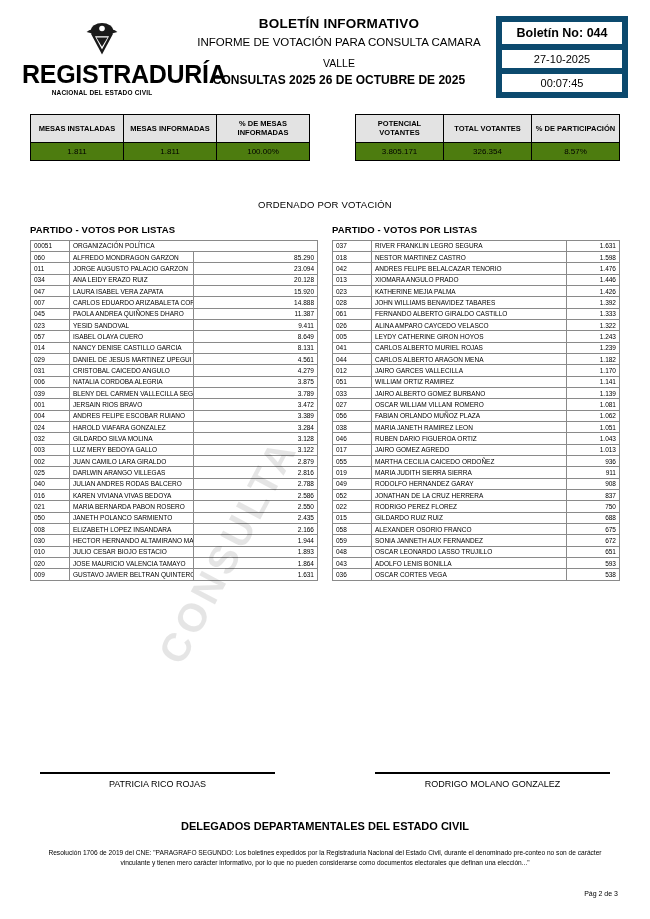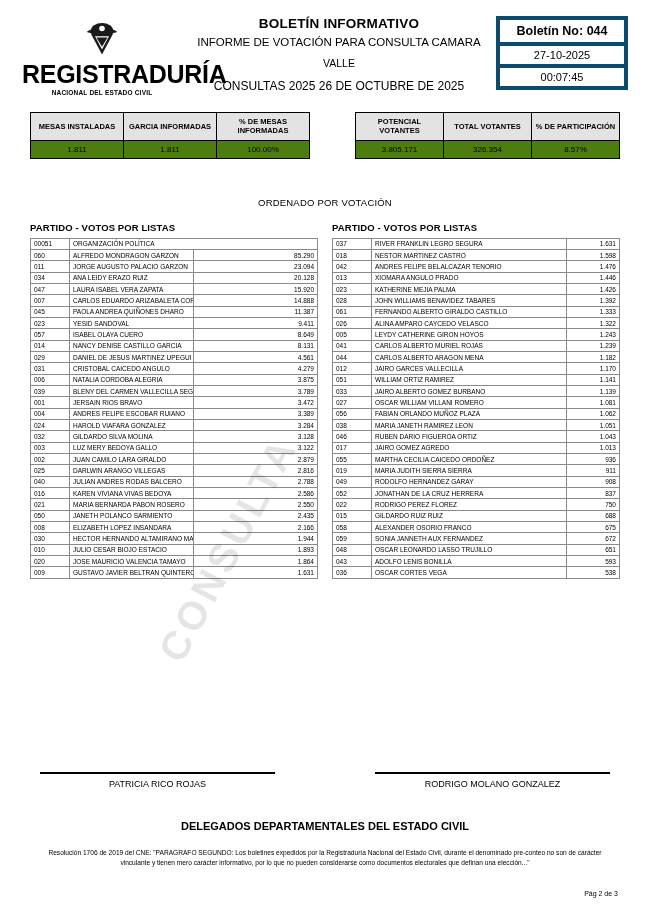--- a/index.html
+++ b/index.html
@@ -67,30 +67,30 @@
   .t2 {
     font-size: 11.5px;
     margin-top: 5px;
   }
   .t3 {
     font-size: 10.5px;
     margin-top: 9px;
   }
   .t4 {
     font-size: 12px;
-    font-weight: normal;
-    margin-top: 10px;
+    font-weight: bold;
+    margin-top: 4px;
   }
   .boletin-block {
     width: 132px;
     flex: 0 0 132px;
     margin-top: 2px;
   }
   .boletin-block .bx {
-    border: 4px solid #0c4a6e;
+    border: 6px solid #0c4a6e;
     text-align: center;
     font-size: 11px;
     padding: 3px 0;
   }
   .boletin-block .bx.first {
     font-weight: bold;
     font-size: 12.5px;
     padding: 4px 0;
   }
   .boletin-block .bx + .bx {
@@ -268,21 +268,21 @@
       <div class="bx">27-10-2025</div>
       <div class="bx">00:07:45</div>
     </div>
   </div>
 
   <div class="summary">
     <table class="sum sum-left">
       <tbody>
           <tr>
         <th>MESAS INSTALADAS</th>
-        <th>GARCIA INFORMADAS</th>
+        <th>MESAS INFORMADAS</th>
         <th>% DE MESAS INFORMADAS</th>
       </tr>
       <tr>
         <td>1.811</td>
         <td>1.811</td>
         <td>100.00%</td>
       </tr>
     </tbody>
       </table>
 

